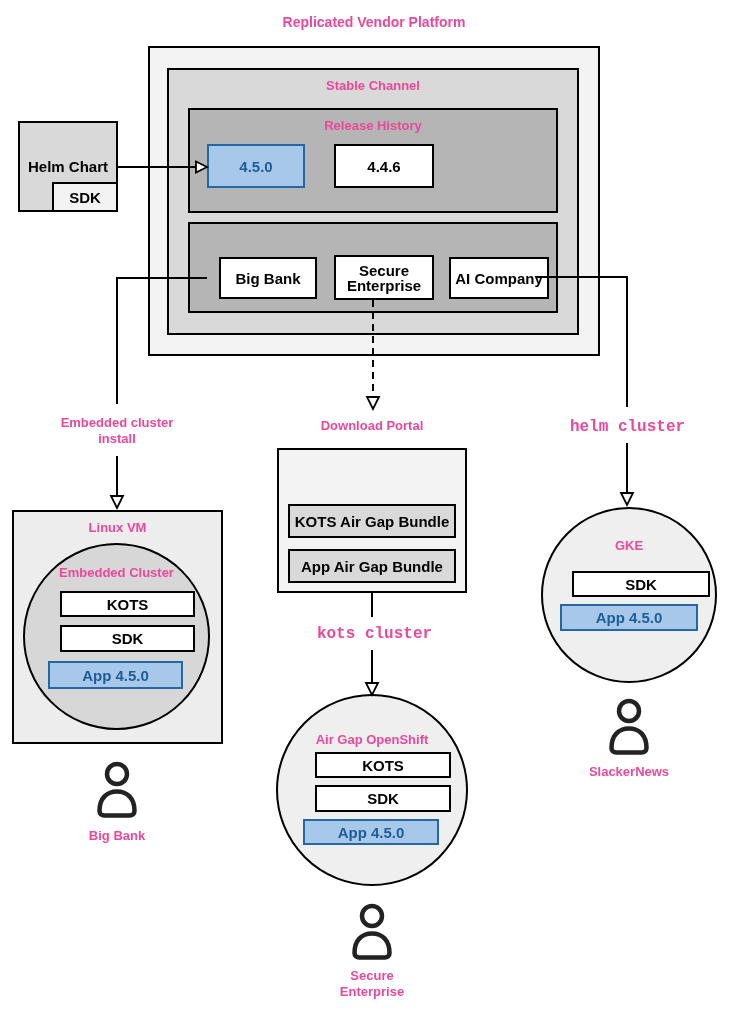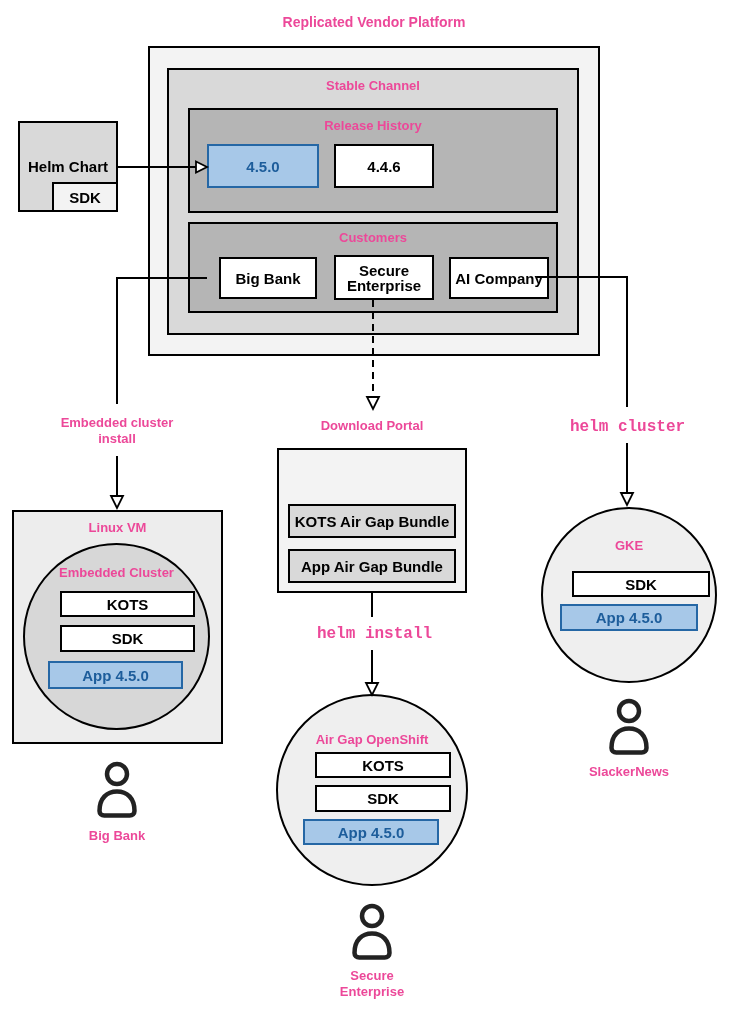--- a/index.html
+++ b/index.html
@@ -41,25 +41,24 @@
 <div id="canvas">
 
   <div class="lbl" style="left:148px;top:14px;width:452px;font-size:14px">Replicated Vendor Platform</div>
 
   <div class="box fill-platform" style="left:148px;top:46px;width:452px;height:310px"></div>
   <div class="box fill-channel" style="left:167px;top:68px;width:412px;height:267px"></div>
   <div class="lbl" style="left:167px;top:78px;width:412px">Stable Channel</div>
 
   <div class="box fill-group" style="left:188px;top:108px;width:370px;height:105px"></div>
   <div class="lbl" style="left:188px;top:118px;width:370px">Release History</div>
-  <div class="box hl" style="left:207px;top:144px;width:112px;height:44px">4.5.0</div>
+  <div class="box hl" style="left:207px;top:144px;width:98px;height:44px">4.5.0</div>
   <div class="box fill-white" style="left:322px;top:144px;width:100px;height:44px">4.4.6</div>
 
   <div class="box fill-group" style="left:188px;top:222px;width:370px;height:91px"></div>
-  <div class="lbl" style="left:188px;top:230px;width:370px">Customers</div>
   <div class="box fill-white" style="left:207px;top:257px;width:98px;height:42px">Big Bank</div>
   <div class="box fill-white" style="left:322px;top:255px;width:100px;height:45px;padding:0 2px">Secure Enterprise</div>
   <div class="box fill-white" style="left:437px;top:257px;width:100px;height:42px">AI Company</div>
 
   <div class="box fill-channel" style="left:18px;top:121px;width:100px;height:91px;align-items:center">Helm Chart</div>
   <div class="box fill-platform" style="left:52px;top:182px;width:66px;height:30px">SDK</div>
 
   <div class="lbl" style="left:57px;top:415px;width:120px">Embedded cluster install</div>
   <div class="box fill-node" style="left:12px;top:510px;width:211px;height:234px"></div>
   <div class="lbl" style="left:12px;top:520px;width:211px">Linux VM</div>
@@ -73,21 +72,21 @@
       <circle cx="24" cy="13" r="10" fill="none" stroke="#222" stroke-width="4.5"></circle>
       <path d="M6.5 50 C6.5 37 14 30.5 24 30.5 C34 30.5 41.5 37 41.5 50 C41.5 53 39.4 54.5 36.8 54.5 L11.2 54.5 C8.6 54.5 6.5 53 6.5 50 Z" fill="none" stroke="#222" stroke-width="4.5" stroke-linejoin="round"></path>
     </svg>
   </div>
   <div class="lbl" style="left:57px;top:828px;width:120px">Big Bank</div>
 
   <div class="lbl" style="left:312px;top:418px;width:120px">Download Portal</div>
   <div class="box fill-platform" style="left:277px;top:448px;width:190px;height:145px"></div>
   <div class="box fill-channel" style="left:288px;top:504px;width:168px;height:34px">KOTS Air Gap Bundle</div>
   <div class="box fill-channel" style="left:288px;top:549px;width:168px;height:34px">App Air Gap Bundle</div>
-  <div class="lbl mono" style="left:302px;top:626px;width:145px">helm install</div>
+  <div class="lbl mono" style="left:302px;top:626px;width:145px">kots cluster</div>
   <div class="box circle fill-circle" style="left:276px;top:694px;width:192px;height:192px"></div>
   <div class="lbl" style="left:276px;top:732px;width:192px">Air Gap OpenShift</div>
   <div class="box fill-white" style="left:303px;top:752px;width:136px;height:26px">KOTS</div>
   <div class="box fill-white" style="left:303px;top:785px;width:136px;height:27px">SDK</div>
   <div class="box hl" style="left:303px;top:819px;width:136px;height:26px">App 4.5.0</div>
   <div class="person" style="left:348px;top:903px">
     <svg width="48" height="60" viewBox="0 0 48 60">
       <circle cx="24" cy="13" r="10" fill="none" stroke="#222" stroke-width="4.5"></circle>
       <path d="M6.5 50 C6.5 37 14 30.5 24 30.5 C34 30.5 41.5 37 41.5 50 C41.5 53 39.4 54.5 36.8 54.5 L11.2 54.5 C8.6 54.5 6.5 53 6.5 50 Z" fill="none" stroke="#222" stroke-width="4.5" stroke-linejoin="round"></path>
     </svg>

